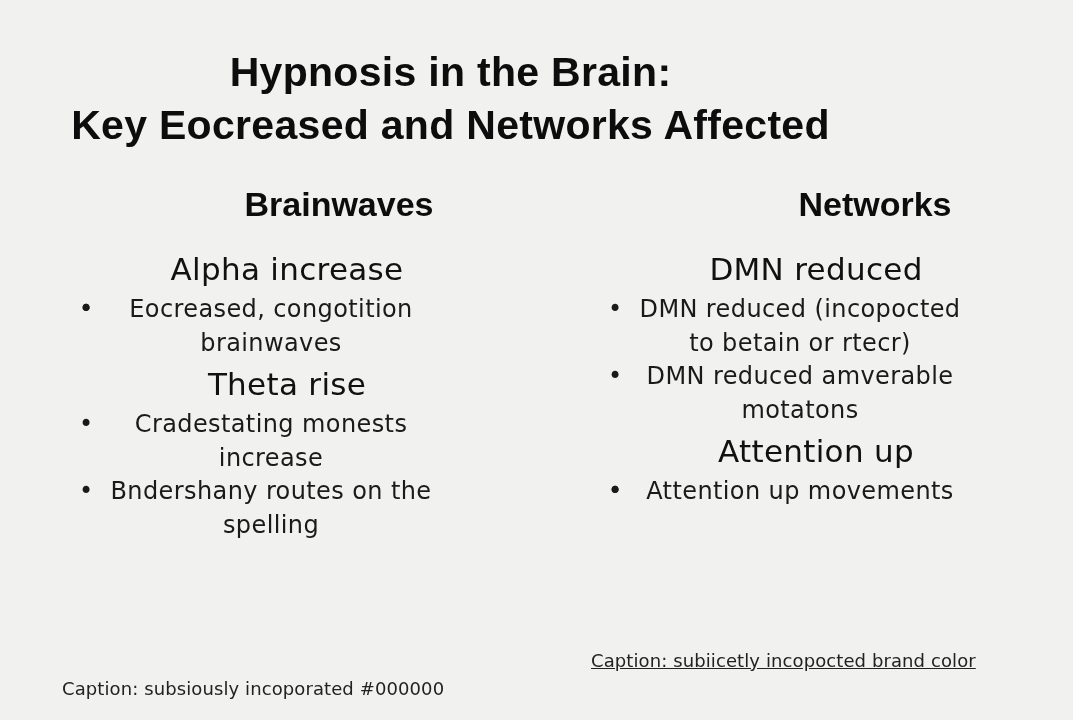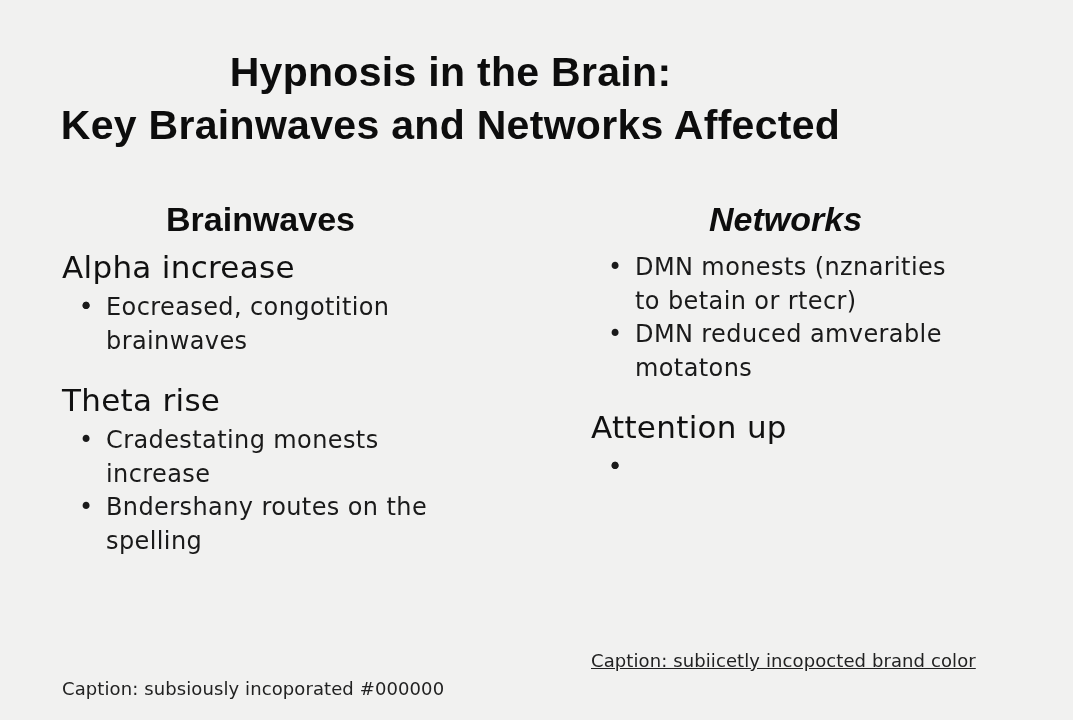--- a/index.html
+++ b/index.html
@@ -23,42 +23,44 @@
       text-align: center;
       font-family: "Liberation Sans", "DejaVu Sans", sans-serif;
       font-weight: bold;
       font-size: 41px;
       line-height: 53px;
       letter-spacing: 0.3px;
       color: #0d0d0d;
     }
     .col {
       position: absolute;
-      top: 195px;
+      top: 180px;
+      text-align: center;
     }
     .col.left { left: 62px; width: 450px; }
     .col.right { left: 591px; width: 450px; }
     .col-heading {
       font-family: "Liberation Sans", "DejaVu Sans", sans-serif;
       font-weight: bold;
       font-size: 34px;
       line-height: 48px;
       color: #0d0d0d;
       height: 52px;
     }
     .col.left .col-heading { padding-left: 104px; }
-    .col.right .col-heading { padding-left: 118px; font-style: italic; }
+    .col.right .col-heading { padding-left: 118px; }
     .section-title {
       font-weight: 500;
       font-size: 31px;
       line-height: 40px;
+      margin-top: 17px;
       color: #111;
       letter-spacing: 0.3px;
     }
-    .section + .section .section-title { margin-top: 22px; }
+    .section + .section .section-title { margin-top: 4px; }
     ul.bullets {
       list-style: none;
       margin: 4px 0 0 0;
       padding: 0 0 0 44px;
     }
     ul.bullets li {
       position: relative;
       font-size: 24px;
       line-height: 33.5px;
       color: #1a1a1a;
@@ -79,21 +81,21 @@
       letter-spacing: 0.1px;
     }
     .caption.left { left: 62px; margin-top: 28px; }
     .caption.right { left: 591px; text-decoration: underline; }
   </style>
 </head>
 <body>
 
 <div class="title">
   <div>Hypnosis in the Brain:</div>
-  <div>Key Brainwaves and Networks Affected</div>
+  <div>Key Eocreased and Networks Affected</div>
 </div>
 
 <div class="col left">
   <div class="col-heading">Brainwaves</div>
 
   <div class="section">
     <div class="section-title">Alpha increase</div>
     <ul class="bullets">
       <li>
         <span class="bullet">•</span>
@@ -117,39 +119,41 @@
         <span>Bndershany routes on the spelling</span>
       </li>
     </ul>
   </div>
 </div>
 
 <div class="col right">
   <div class="col-heading">Networks</div>
 
   <div class="section">
+    <div class="section-title">DMN reduced</div>
     <ul class="bullets">
       <li>
         <span class="bullet">•</span>
-        <span>DMN monests (nznarities to betain or rtecr)</span>
+        <span>DMN reduced (incopocted to betain or rtecr)</span>
       </li>
       <li>
         <span class="bullet">•</span>
         <span>DMN reduced amverable motatons</span>
       </li>
     </ul>
   </div>
 
   <div class="section">
     <div class="section-title">Attention up</div>
     <ul class="bullets">
       <li>
         <span class="bullet">•</span>
       </li>
       <li>
         <span class="bullet">•</span>
+        <span>Attention up movements</span>
       </li>
     </ul>
   </div>
 </div>
 
 <div class="caption left">Caption: subsiously incoporated #000000</div>
 <div class="caption right">Caption: subiicetly incopocted brand color</div>
 
 </body></html>

